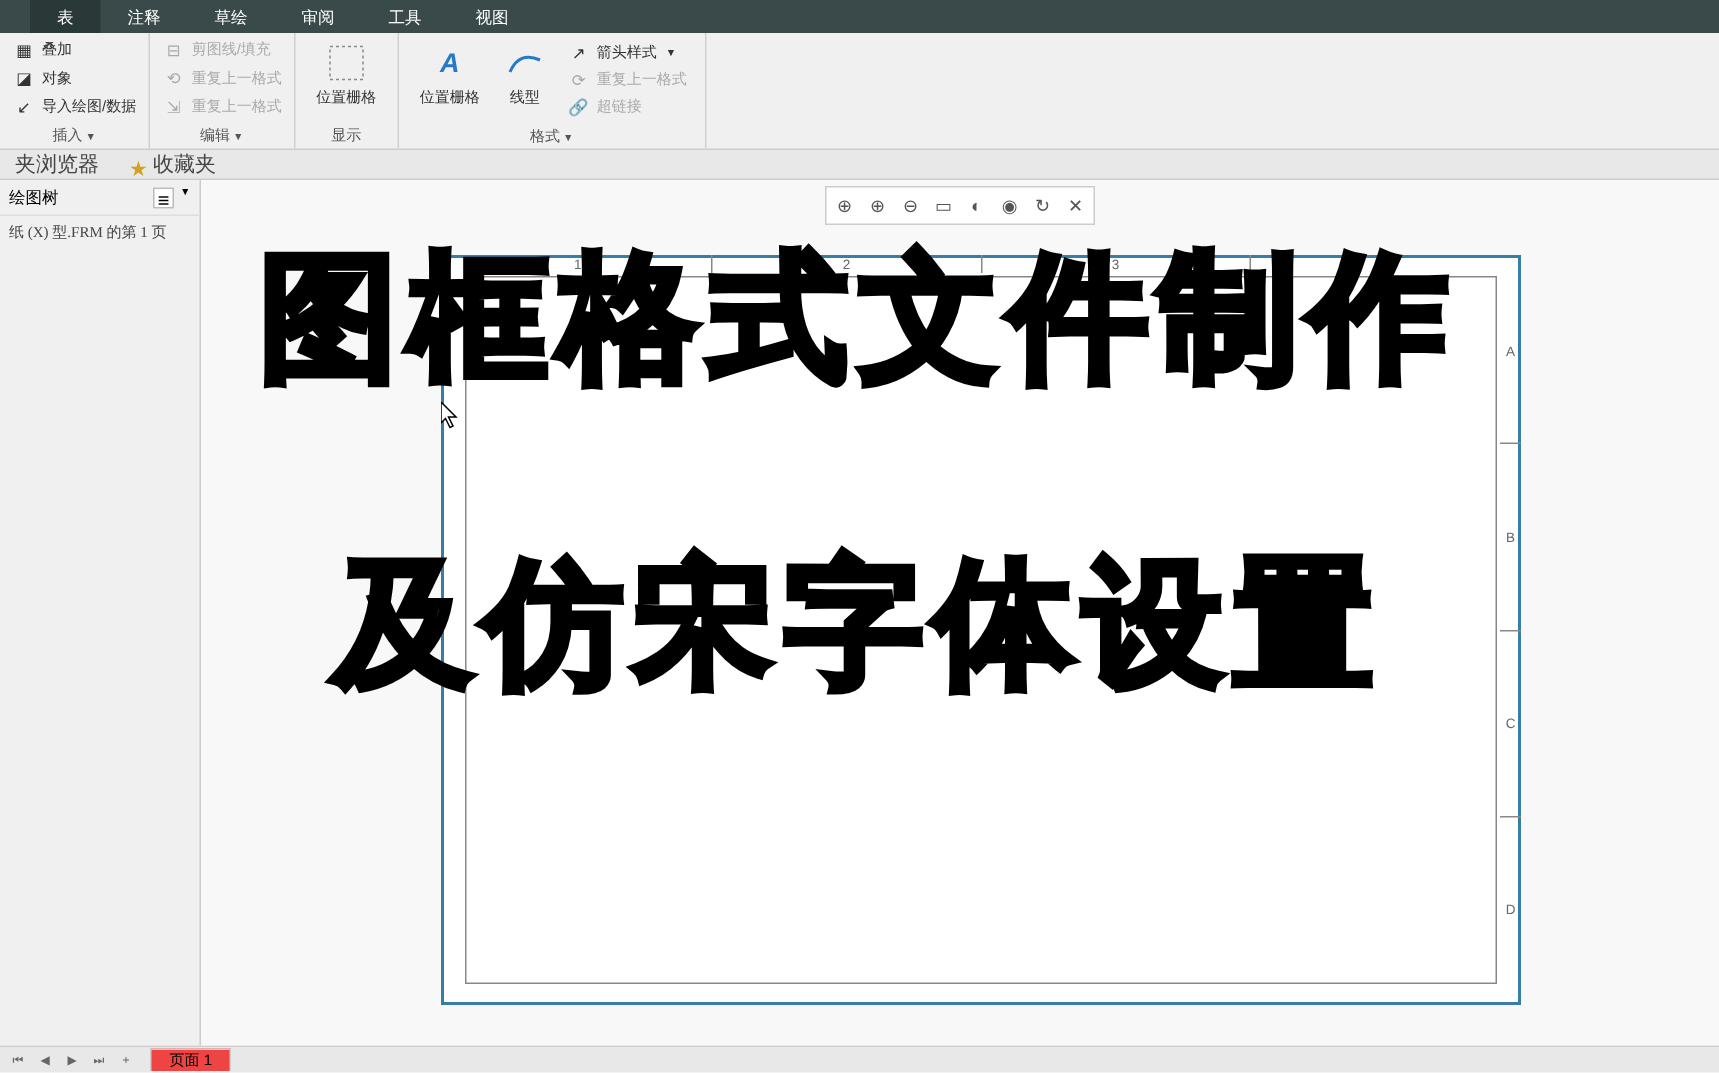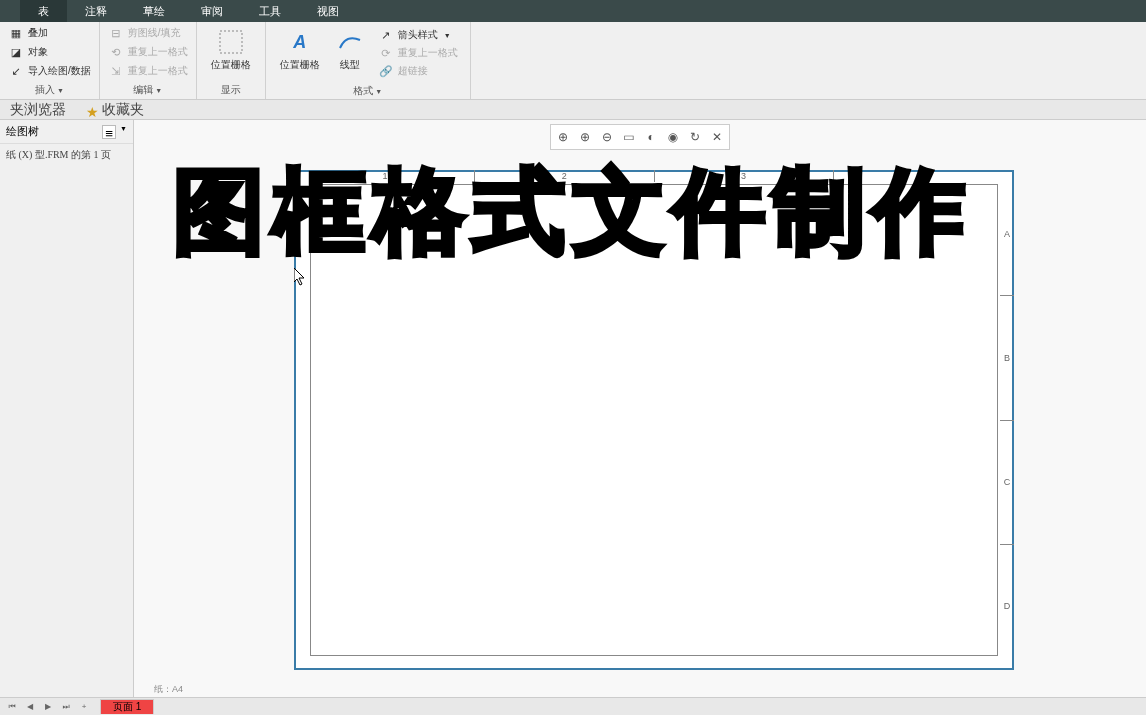--- a/index.html
+++ b/index.html
@@ -207,32 +207,30 @@
         <div class="row-marker">C</div>
         <div class="row-marker">D</div>
       </div>
       <div class="inner-frame"></div>
     </div>
 
     <svg class="cursor-arrow" viewBox="0 0 12 18">
         <path d="M0,0 L0,14 L3,11 L6,17 L8,16 L5,10 L10,10 Z" fill="#fff" stroke="#000"></path>
       </svg>
 
-    <div class="canvas-footer">
-      <span>纸：A4</span>
-    </div>
   </div>
 </div>
 
 <div class="bottom-bar">
   <div class="nav-btns">
     <button class="nav-btn">⏮</button>
     <button class="nav-btn">◀</button>
     <button class="nav-btn">▶</button>
     <button class="nav-btn">⏭</button>
     <button class="nav-btn">+</button>
   </div>
   <div class="page-tab">页面 1</div>
 </div>
 
 <div class="overlay-title">
   <div class="overlay-text">图框格式文件制作</div>
+  <div class="overlay-text">及仿宋字体设置</div>
 </div>
 
 </body></html>

